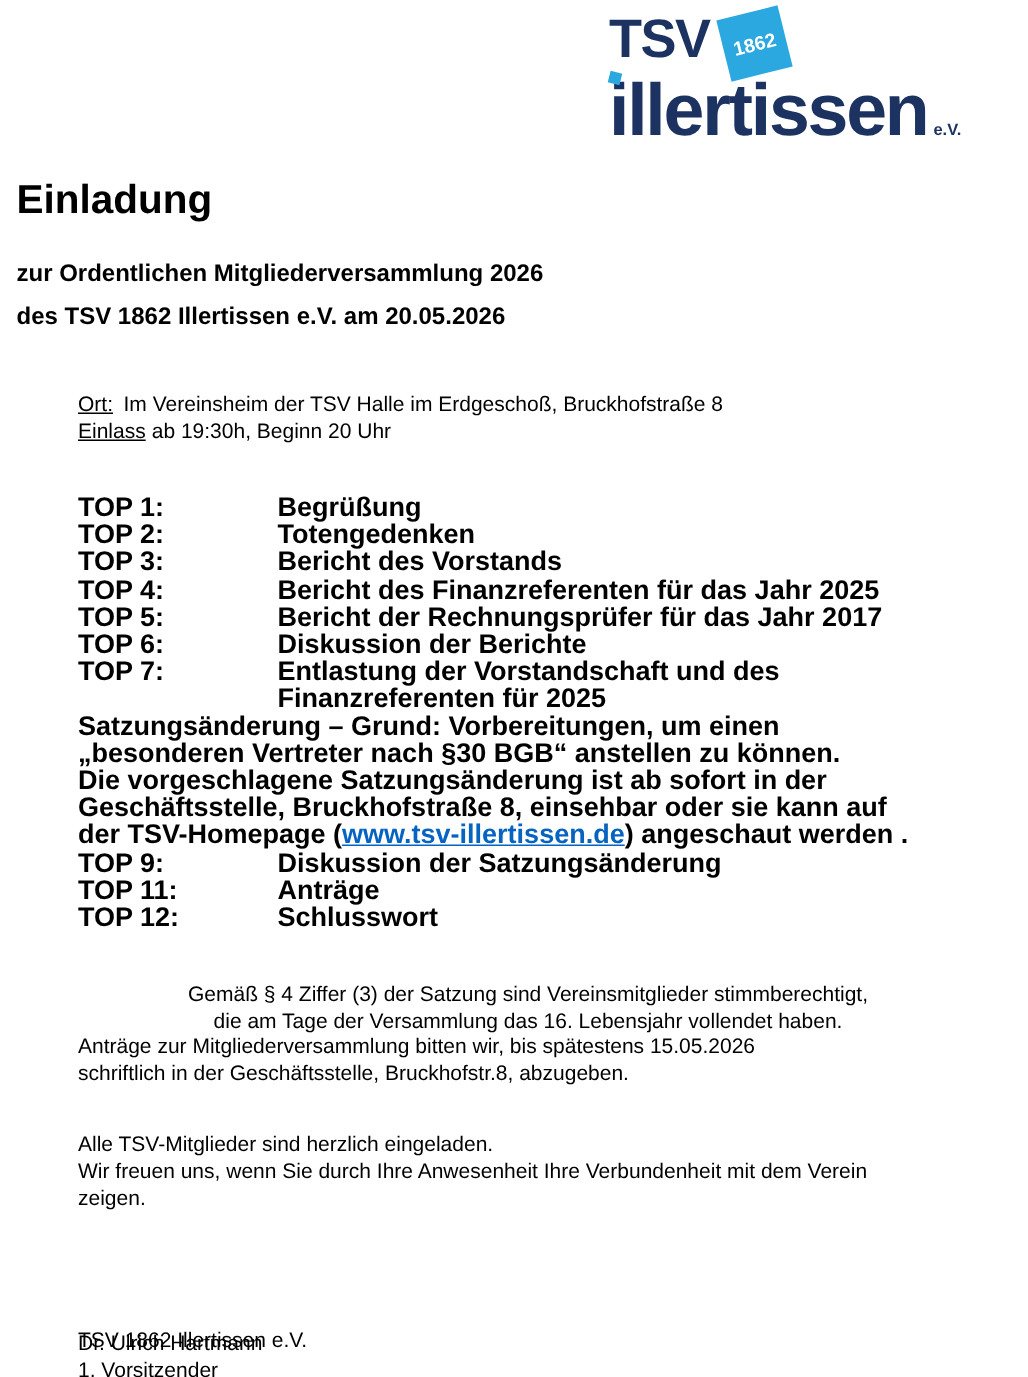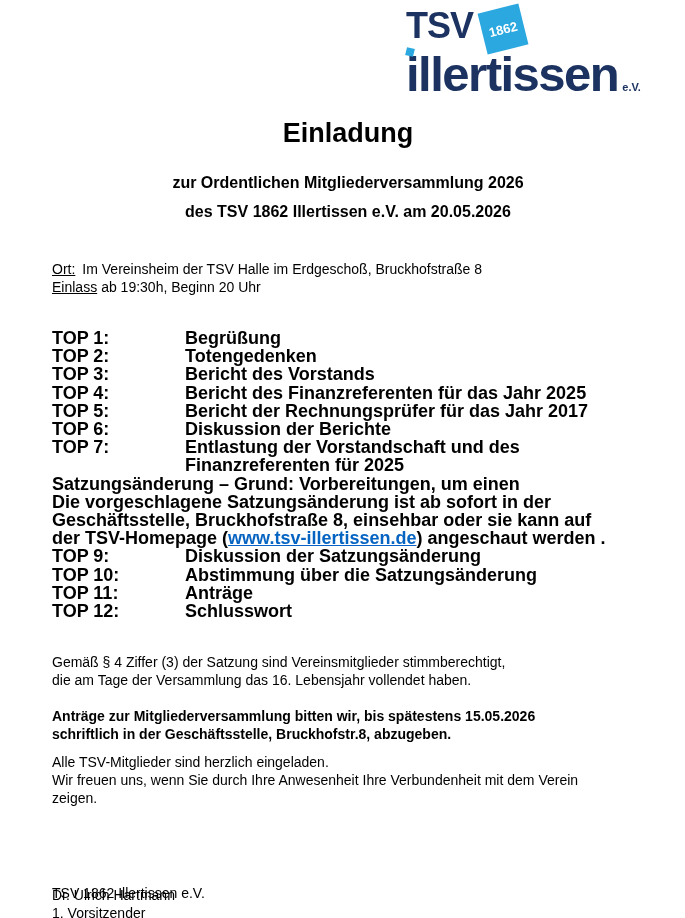--- a/index.html
+++ b/index.html
@@ -31,42 +31,42 @@
     font-size:49px; font-weight:700; letter-spacing:-1.5px;
     color:var(--navy); line-height:1.2; display:inline-block; position:relative;
   }
   .i-dot {
     position:absolute; left:0px; top:3px; width:8px; height:8px;
     background:var(--light-blue); transform:rotate(14deg);
   }
   .logo-suffix { font-size:11px; font-weight:700; color:var(--navy); margin-left:4px; }
 
   
-  .centered { position:absolute; left:0; width:100%; text-align:center; padding-left:11px; }
+  .centered { position:absolute; left:0; width:100%; padding-left:11px; }
   .title { top:118px; font-size:27px; font-weight:700; }
   .subtitle1 { top:174px; font-size:16px; font-weight:700; }
   .subtitle2 { top:203px; font-size:16px; font-weight:700; }
 
   
   .bodytext { font-size:14px; line-height:18px; }
   .location { position:absolute; left:52px; top:260px; }
   .ul { text-decoration:underline; }
   .gap-ort { margin-left:7px; }
   .gap-einlass { margin-left:4px; }
 
   .agenda { position:absolute; left:52px; top:329px; width:600px; }
   .row { display:flex; font-weight:700; font-size:18px; line-height:18.2px; }
   .cell-label { width:133px; flex:0 0 133px; }
   .cell-text { flex:1; }
   .block { display:block; }
   .link { color:var(--link-blue); text-decoration:underline; font-weight:700; cursor:pointer; }
 
   .para { position:absolute; left:52px; width:600px; }
-  .p-eligibility { top:653px; }
-  .p-motions { top:707px;font-weight:bold; }
+  .p-eligibility { top:653px;text-align:center; }
+  .p-motions { top:688px; }
   .p-invite { top:753px; }
   .p-org { top:884px; }
   .p-sign { top:886px; }
 </style>
 </head>
 <body>
 
 <div class="page">
 
   <div class="logo">
@@ -113,32 +113,29 @@
       <span class="cell-label">TOP 6:</span>
       <span class="cell-text">Diskussion der Berichte</span>
     </div>
     <div class="row">
       <span class="cell-label">TOP 7:</span>
       <span class="cell-text">Entlastung der Vorstandschaft und des Finanzreferenten für 2025</span>
     </div>
     <div class="row">
       <span class="cell-text">
         <span class="block">Satzungsänderung – Grund: Vorbereitungen, um einen</span>
+        <span class="block">„besonderen Vertreter nach §30 BGB“ anstellen zu können.</span>
         <span class="block">Die vorgeschlagene Satzungsänderung ist ab sofort in der</span>
         <span class="block">Geschäftsstelle, Bruckhofstraße 8, einsehbar oder sie kann auf</span>
         <span class="block"><span>der TSV-Homepage (</span><a class="link">www.tsv-illertissen.de</a><span>) angeschaut werden .</span></span>
       </span>
     </div>
     <div class="row">
       <span class="cell-label">TOP 9:</span>
       <span class="cell-text">Diskussion der Satzungsänderung</span>
-    </div>
-    <div class="row">
-      <span class="cell-label">TOP 10:</span>
-      <span class="cell-text">Abstimmung über die Satzungsänderung</span>
     </div>
     <div class="row">
       <span class="cell-label">TOP 11:</span>
       <span class="cell-text">Anträge</span>
     </div>
     <div class="row">
       <span class="cell-label">TOP 12:</span>
       <span class="cell-text">Schlusswort</span>
     </div>
   </div>

